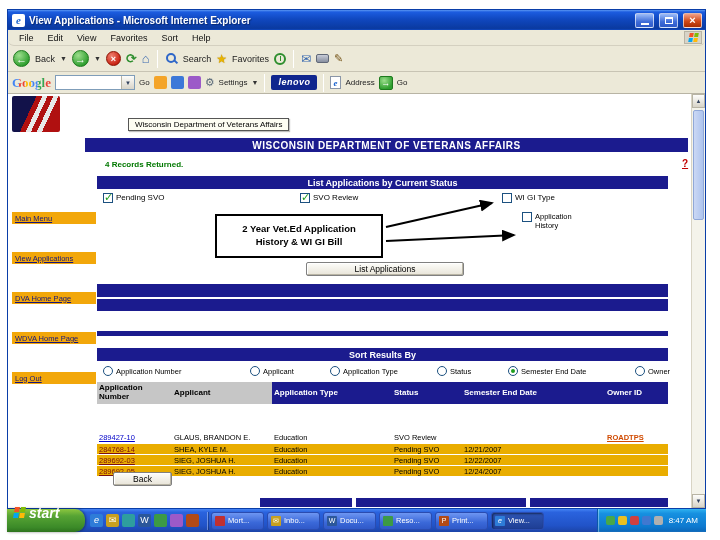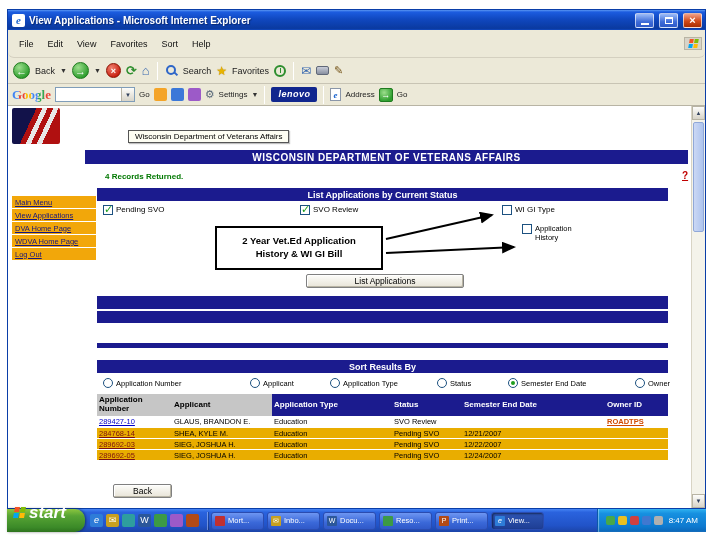--- a/index.html
+++ b/index.html
@@ -17,21 +17,21 @@
   .title-text{color:#fff;font-weight:bold;font-size:10px;flex:1;text-shadow:1px 1px 1px #082870;
     white-space:nowrap;overflow:hidden;}
   .wbtn{width:19px;height:15px;border-radius:2px;border:1px solid rgba(255,255,255,.65);
     display:flex;align-items:center;justify-content:center;color:#fff;margin-left:1px;flex:none;
     background:linear-gradient(180deg,#9CBCF8,#3E6CD8 60%,#2E5AC8);}
   .wbtn.close{background:linear-gradient(180deg,#F2A088,#D24A18 55%,#A82C00);font-weight:bold;font-size:11px;line-height:11px;}
   .wb-min i{display:block;width:8px;height:2px;background:#fff;margin-top:7px;}
   .wb-max i{display:block;width:8px;height:7px;border:1px solid #fff;border-top:2px solid #fff;}
 
   
-  .menubar{height:28px;display:flex;align-items:center;background:#ECE9D8;border-bottom:1px solid #D4D0C0;
+  .menubar{height:16px;display:flex;align-items:center;background:#ECE9D8;border-bottom:1px solid #D4D0C0;
     padding-left:4px;font-size:9px;color:#111;flex:none;border-radius:6px;}
   .menu-item{padding:0 7px;height:100%;display:flex;align-items:center;}
   .mflagbox{margin-left:auto;margin-right:3px;width:18px;height:13px;background:#D8D4C8;border:1px solid #B8B4A4;
     display:flex;align-items:center;justify-content:center;}
 
   .winflag{display:grid;grid-template-rows:5px 5px;grid-template-columns:5px 5px;gap:1px;transform:skewX(-10deg);}
   .winflag i{display:block;}
   .winflag i:nth-child(1){background:#F35325;} .winflag i:nth-child(2){background:#81BC06;}
   .winflag i:nth-child(3){background:#05A6F0;} .winflag i:nth-child(4){background:#FFBA08;}
   .winflag.small{grid-template-rows:4px 4px;grid-template-columns:4px 4px;}
@@ -85,21 +85,21 @@
     display:flex;align-items:center;justify-content:center;}
   .flaglogo{position:absolute;left:4px;top:2px;width:48px;height:36px;border-radius:2px;
     background:linear-gradient(115deg,#12124A 0 38%,#B01010 38% 47%,#E8E8E8 47% 55%,#B01010 55% 64%,#E8E8E8 64% 72%,#B01010 72% 100%);}
   .tooltip{position:absolute;left:120px;top:24px;background:#FDFDF2;border:1px solid #555;
     padding:1px 6px;font-size:8px;color:#000;box-shadow:1px 1px 1px rgba(0,0,0,.25);white-space:nowrap;}
   .records{position:absolute;left:97px;top:66px;color:#007800;font-weight:bold;font-size:8px;}
   .helpq{position:absolute;left:674px;top:64px;color:#C00000;font-weight:bold;font-size:10px;text-decoration:underline;}
 
   .sidebar{position:absolute;left:4px;top:90px;width:84px;}
   .side-item{display:flex;align-items:center;height:12px;background:#F2A70A;margin-bottom:1px;
-    padding-left:3px;font-size:7.5px;color:#16167E;text-decoration:underline;cursor:pointer;white-space:nowrap;overflow:hidden;}
+    padding-left:3px;font-size:7.5px;color:#16167E;text-decoration:underline;cursor:pointer;white-space:nowrap;overflow:hidden;margin-top:28px;}
 
   .cbwrap{position:absolute;display:flex;gap:3px;font-size:8px;align-items:flex-start;line-height:1.2;}
   .cb{width:10px;height:10px;border:1px solid #1C5180;background:#fff;position:relative;flex:none;}
   .cb.on::after{content:"\2713";position:absolute;left:0;top:-3px;color:#1E9E1E;font-size:11px;font-weight:bold;}
   .rad{width:10px;height:10px;border:1px solid #1C5180;background:#fff;border-radius:50%;position:relative;flex:none;}
   .rad.on::after{content:"";position:absolute;left:2px;top:2px;width:4px;height:4px;background:#1E9E1E;border-radius:50%;}
   .radwrap{position:absolute;display:flex;gap:3px;font-size:7.5px;align-items:center;top:271px;height:12px;white-space:nowrap;}
 
   .callout{position:absolute;left:207px;top:120px;width:168px;height:44px;border:2px solid #000;background:#fff;
     z-index:5;display:flex;align-items:center;justify-content:center;text-align:center;
@@ -111,40 +111,40 @@
     display:flex;align-items:center;justify-content:center;cursor:pointer;}
 
   .gridtable{position:absolute;left:89px;top:288px;width:571px;}
   .trow{display:flex;}
   .hcell{font-weight:bold;font-size:8px;display:flex;align-items:center;padding:1px 2px;line-height:1.1;height:22px;}
   .light{background:#C6C6C6;color:#000;}
   .dark{background:#1B1B8E;color:#fff;}
   .c0{width:75px;}.c1{width:100px;}.c2{width:120px;}.c3{width:70px;}.c4{width:143px;}.c5{width:63px;}
   .drow{height:11px;display:flex;}
   .drow .td{padding:0 2px;white-space:nowrap;overflow:hidden;display:flex;align-items:center;font-size:7.5px;color:#000;}
-  .rw-white{background:#fff;}
+  .rw-white{background:#fff;margin-top:28px;}
   .rw-gold{background:#E9AD00;border-top:1px solid #fff;}
   .numlink{color:#0000C8;text-decoration:underline;}
   .rw-gold .numlink{color:#7B1010;}
   .ownerlink{color:#D04A00;text-decoration:underline;font-weight:bold;}
 
   .frag{position:absolute;height:9px;background:#1B1B8E;top:404px;}
 
   
   .scroll{position:absolute;right:0;top:0;bottom:0;width:14px;background:#F4F3EA;border-left:1px solid #D8D4C4;}
   .sbtn{position:absolute;left:0;width:13px;height:14px;background:linear-gradient(#FDFDFB,#D8D4C8);
     border:1px solid #B8B4A4;color:#33425E;font-size:6px;display:flex;align-items:center;justify-content:center;}
   .sthumb{position:absolute;left:1px;top:16px;width:11px;height:110px;border-radius:2px;
     background:linear-gradient(90deg,#CBD8F4,#AEC4EE);border:1px solid #90A8D8;}
 
   
   .taskbar{position:absolute;left:0;top:500px;width:699px;height:23px;display:flex;align-items:center;
     background:linear-gradient(180deg,#4584F4 0%,#2A63DE 14%,#2153C8 72%,#1B44A8 100%);}
   .start{height:23px;width:78px;flex:none;background:linear-gradient(180deg,#8CC63F 0%,#57A434 30%,#3B8A28 80%,#2E731E 100%);
-    border-radius:0 10px 10px 0;color:#fff;font-weight:bold;font-style:italic;font-size:17px;
+    border-radius:0 10px 10px 0;color:#fff;font-weight:bold;font-style:italic;font-size:14px;
     display:flex;align-items:center;gap:4px;padding:0 8px 16px 7px;box-shadow:1px 0 3px rgba(0,0,0,.45);cursor:pointer;}
   .ql{display:flex;gap:3px;margin:0 5px;align-items:center;}
   .qli{width:13px;height:13px;border-radius:2px;font-size:9px;line-height:13px;text-align:center;color:#fff;flex:none;cursor:pointer;}
   .tdiv{width:1px;height:18px;background:rgba(255,255,255,.35);box-shadow:1px 0 0 rgba(0,0,0,.25);margin:0 3px;flex:none;}
   .tbtns{display:flex;gap:3px;}
   .tbtn{width:53px;height:18px;background:linear-gradient(180deg,#6E96F2,#3A68D8 60%,#3059C8);
     border:1px solid #2A4CB0;border-radius:3px;color:#fff;font-size:7.5px;
     display:flex;align-items:center;gap:3px;padding:0 3px;overflow:hidden;white-space:nowrap;cursor:pointer;}
   .tbtn.active{background:linear-gradient(180deg,#2E55B4,#1E3E94);box-shadow:inset 1px 1px 2px rgba(0,0,0,.5);}
   .ticon{width:10px;height:10px;flex:none;border-radius:1px;font-size:7px;line-height:10px;text-align:center;color:#fff;}

